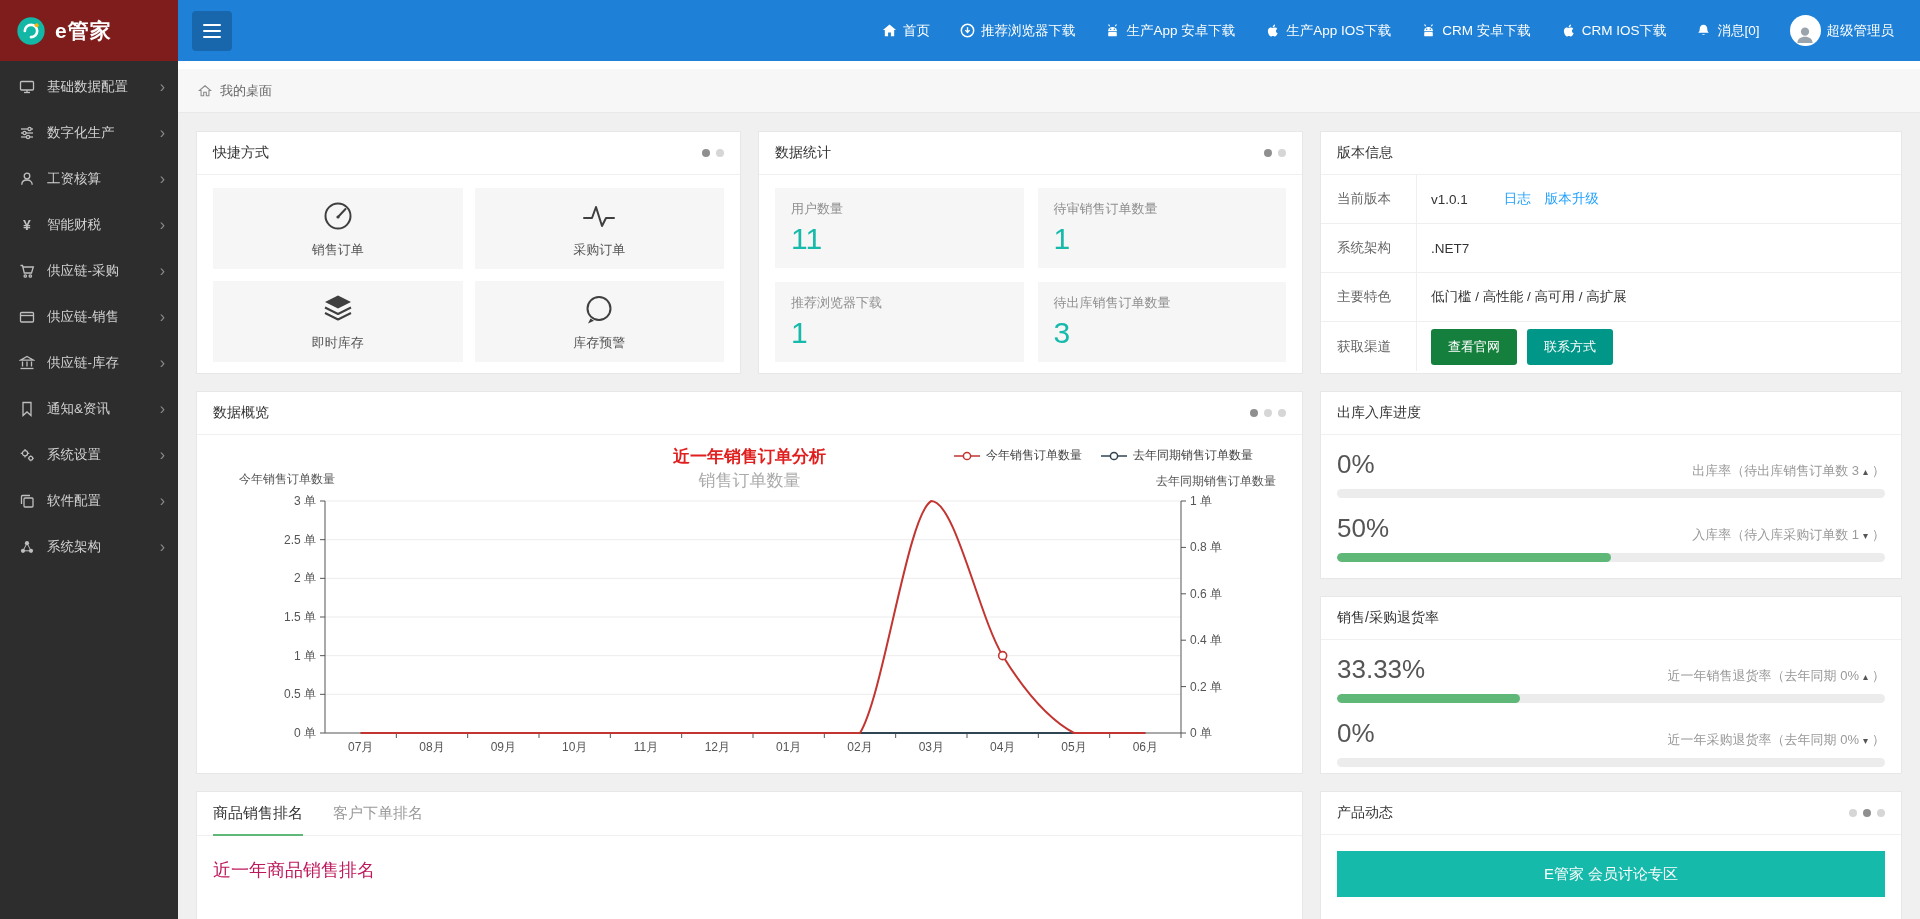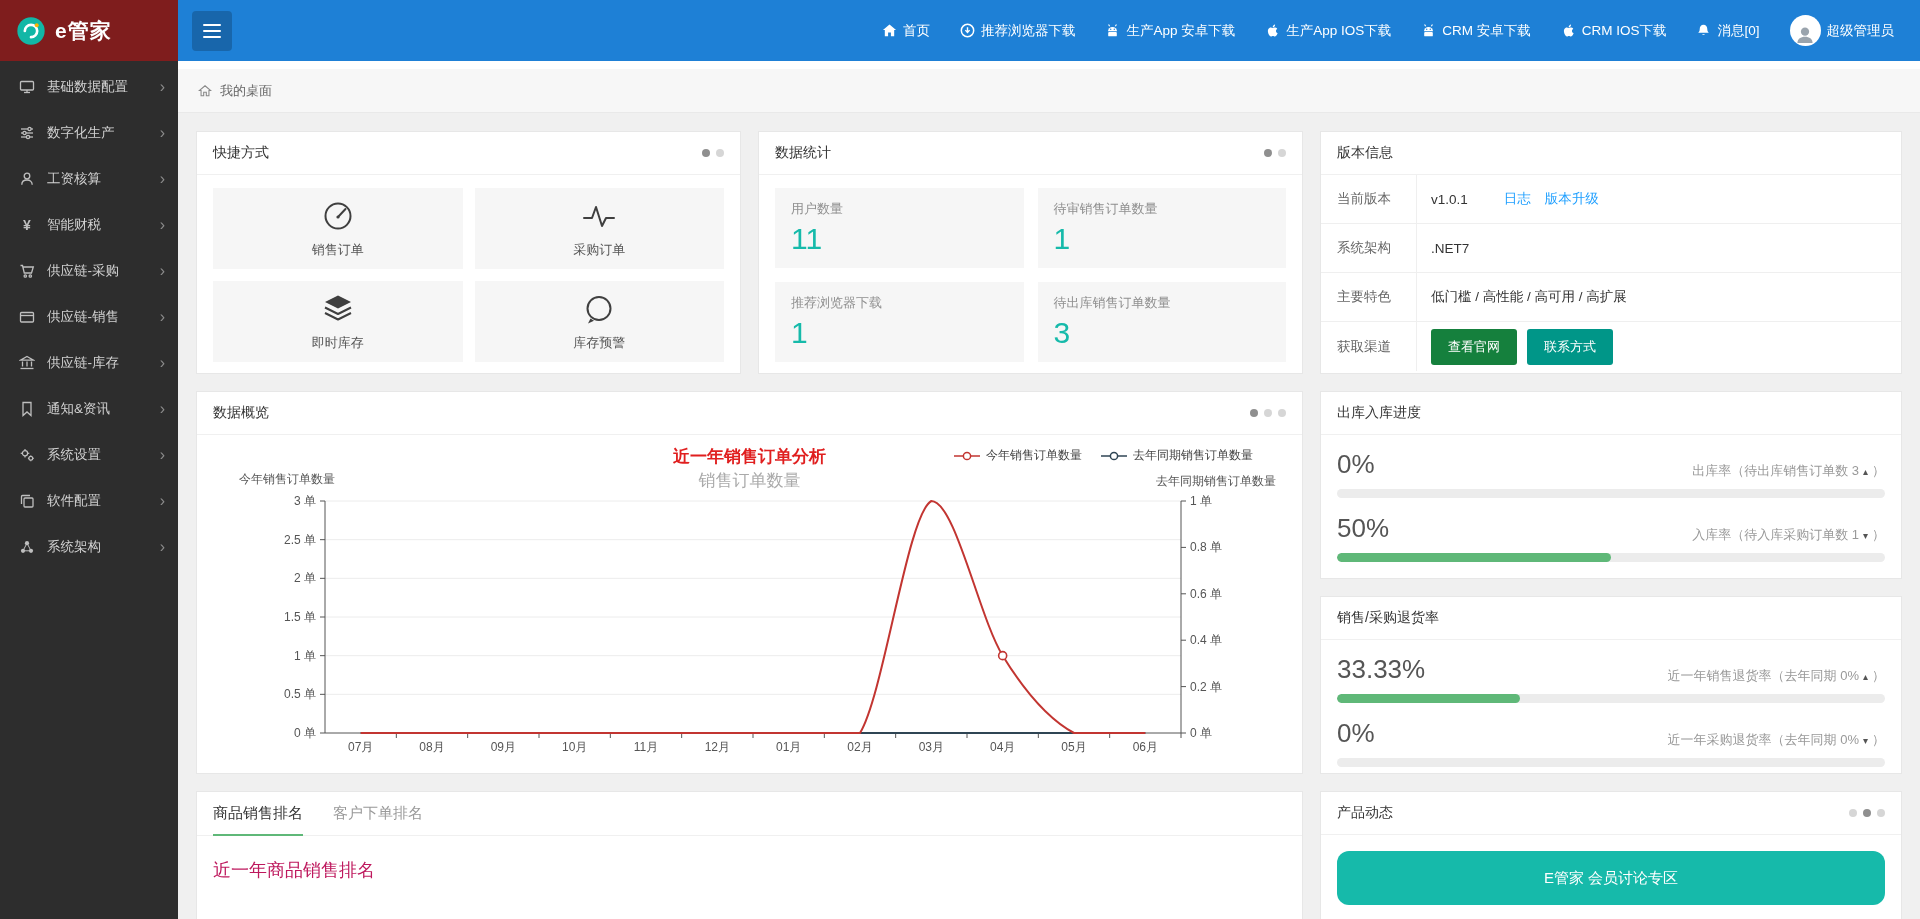--- a/index.html
+++ b/index.html
@@ -86,22 +86,22 @@
 .p-track{margin-top:9px;height:9px;background:#ececec;border-radius:5px;overflow:hidden;}
 .p-fill{height:100%;background:#5FB878;border-radius:5px;width:0;}
 
 .rank-card{grid-column:1/3;}
 .tab-bar{display:flex;gap:30px;padding:0 16px;height:44px;border-bottom:1px solid #f0f0f0;}
 .tab{display:flex;align-items:center;font-size:15px;color:#999;cursor:pointer;position:relative;}
 .tab.active{color:#333;}
 .tab.active::after{content:'';position:absolute;left:0;right:0;bottom:-1px;height:2px;background:#5FB878;}
 .rank-heading{padding:22px 16px;font-size:18px;font-weight:normal;color:#be185d;}
 .prod-body{padding:16px;}
-.forum-btn{width:100%;height:54px;background:#16baaa;color:#fff;font-size:15px;border:none;
-  border-radius:12px;cursor:pointer;font-family:inherit;}
+.forum-btn{width:100%;height:46px;background:#16baaa;color:#fff;font-size:15px;border:none;
+  border-radius:0;cursor:pointer;font-family:inherit;}
 </style>
 </head>
 <body>
 
 <div class="topbar">
   <div class="logo">
     <span>
       <svg viewBox="0 0 34 34" width="30" height="30">
         <circle cx="17" cy="17" r="15.5" fill="#12b7a6"></circle>
         <path d="M10 17a7 7 0 1 1 7 7" fill="none" stroke="#fff" stroke-width="3" stroke-linecap="round"></path>

